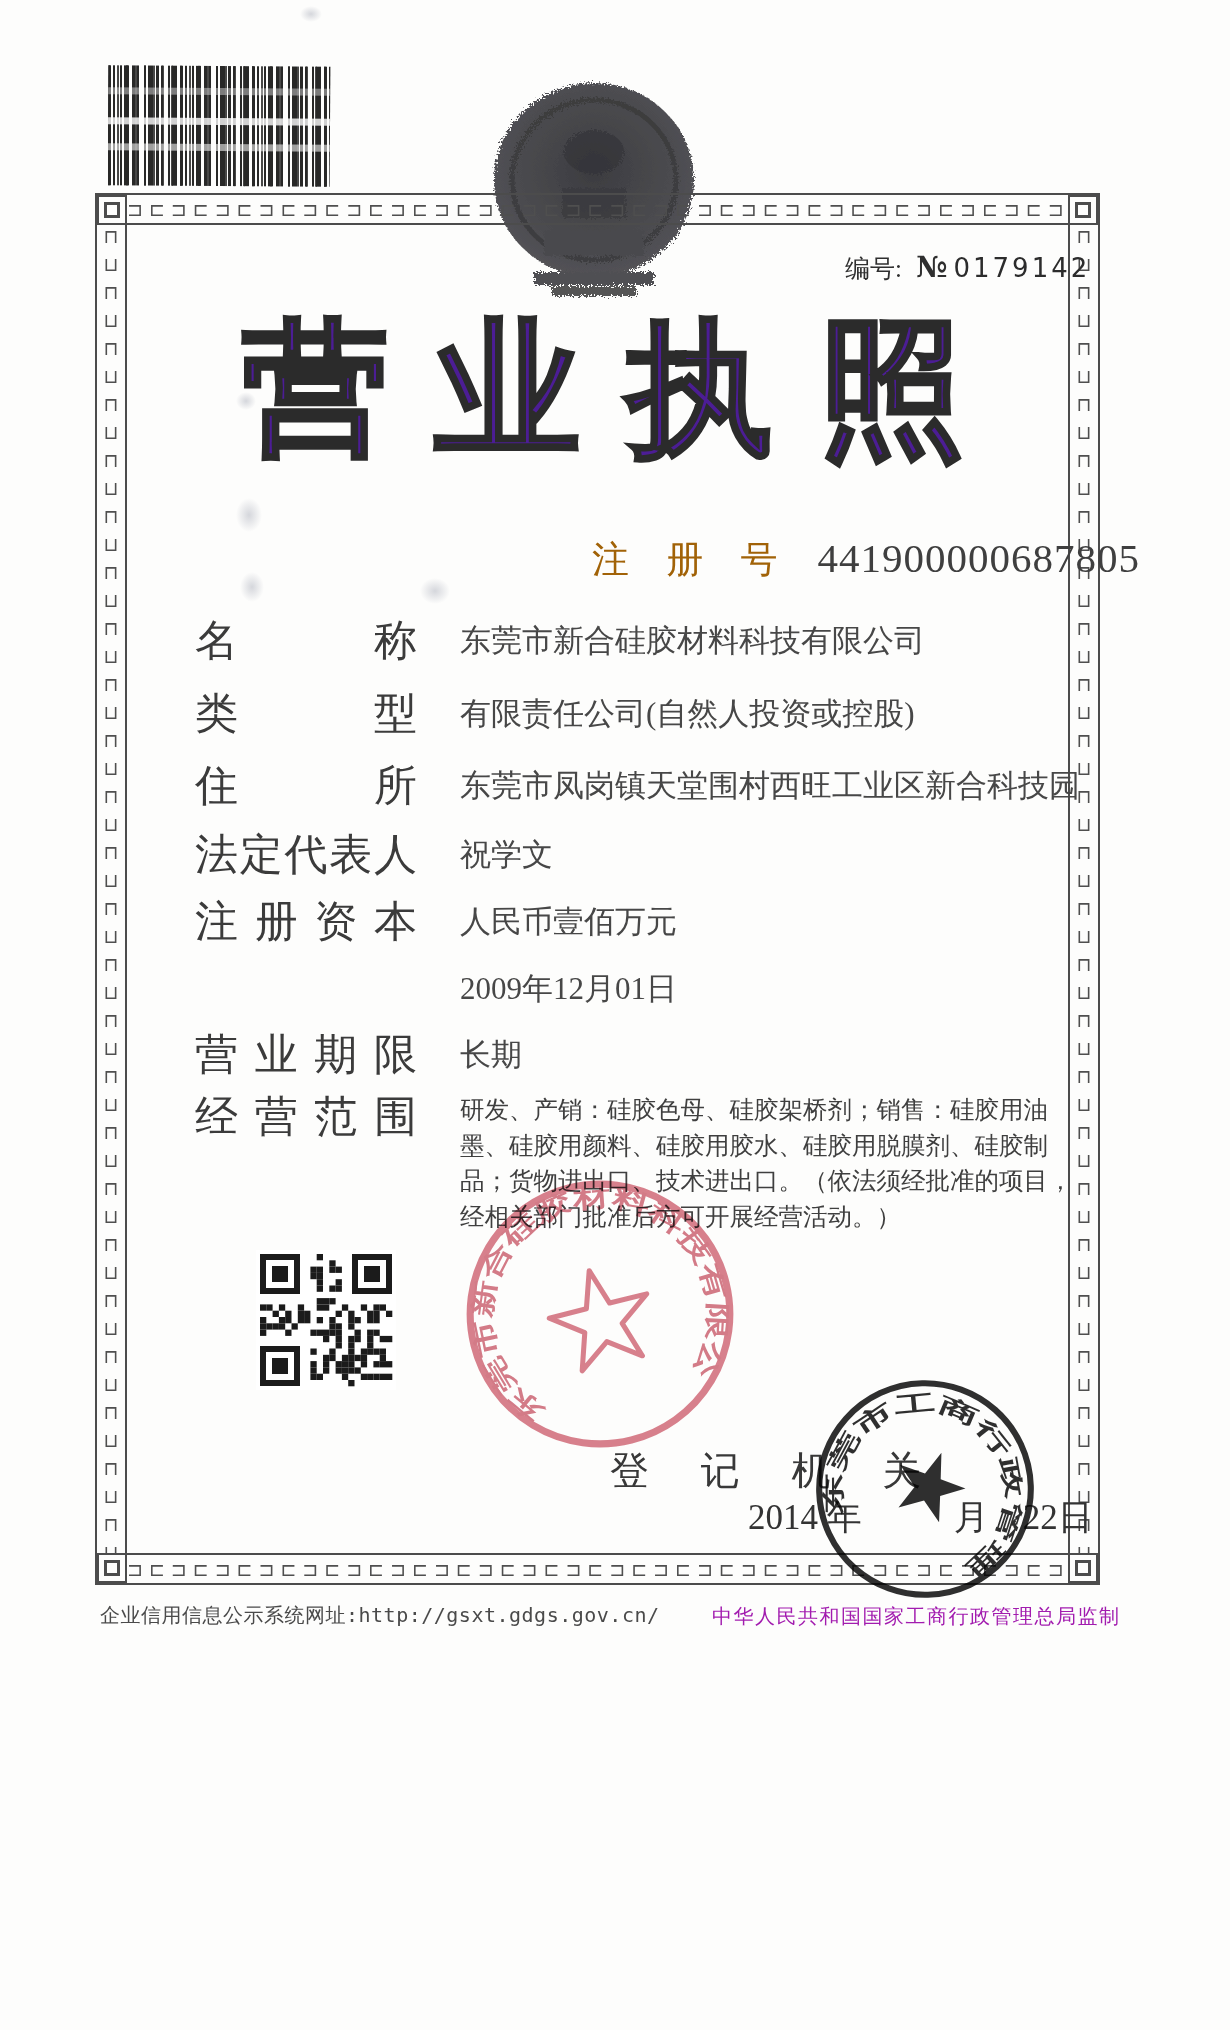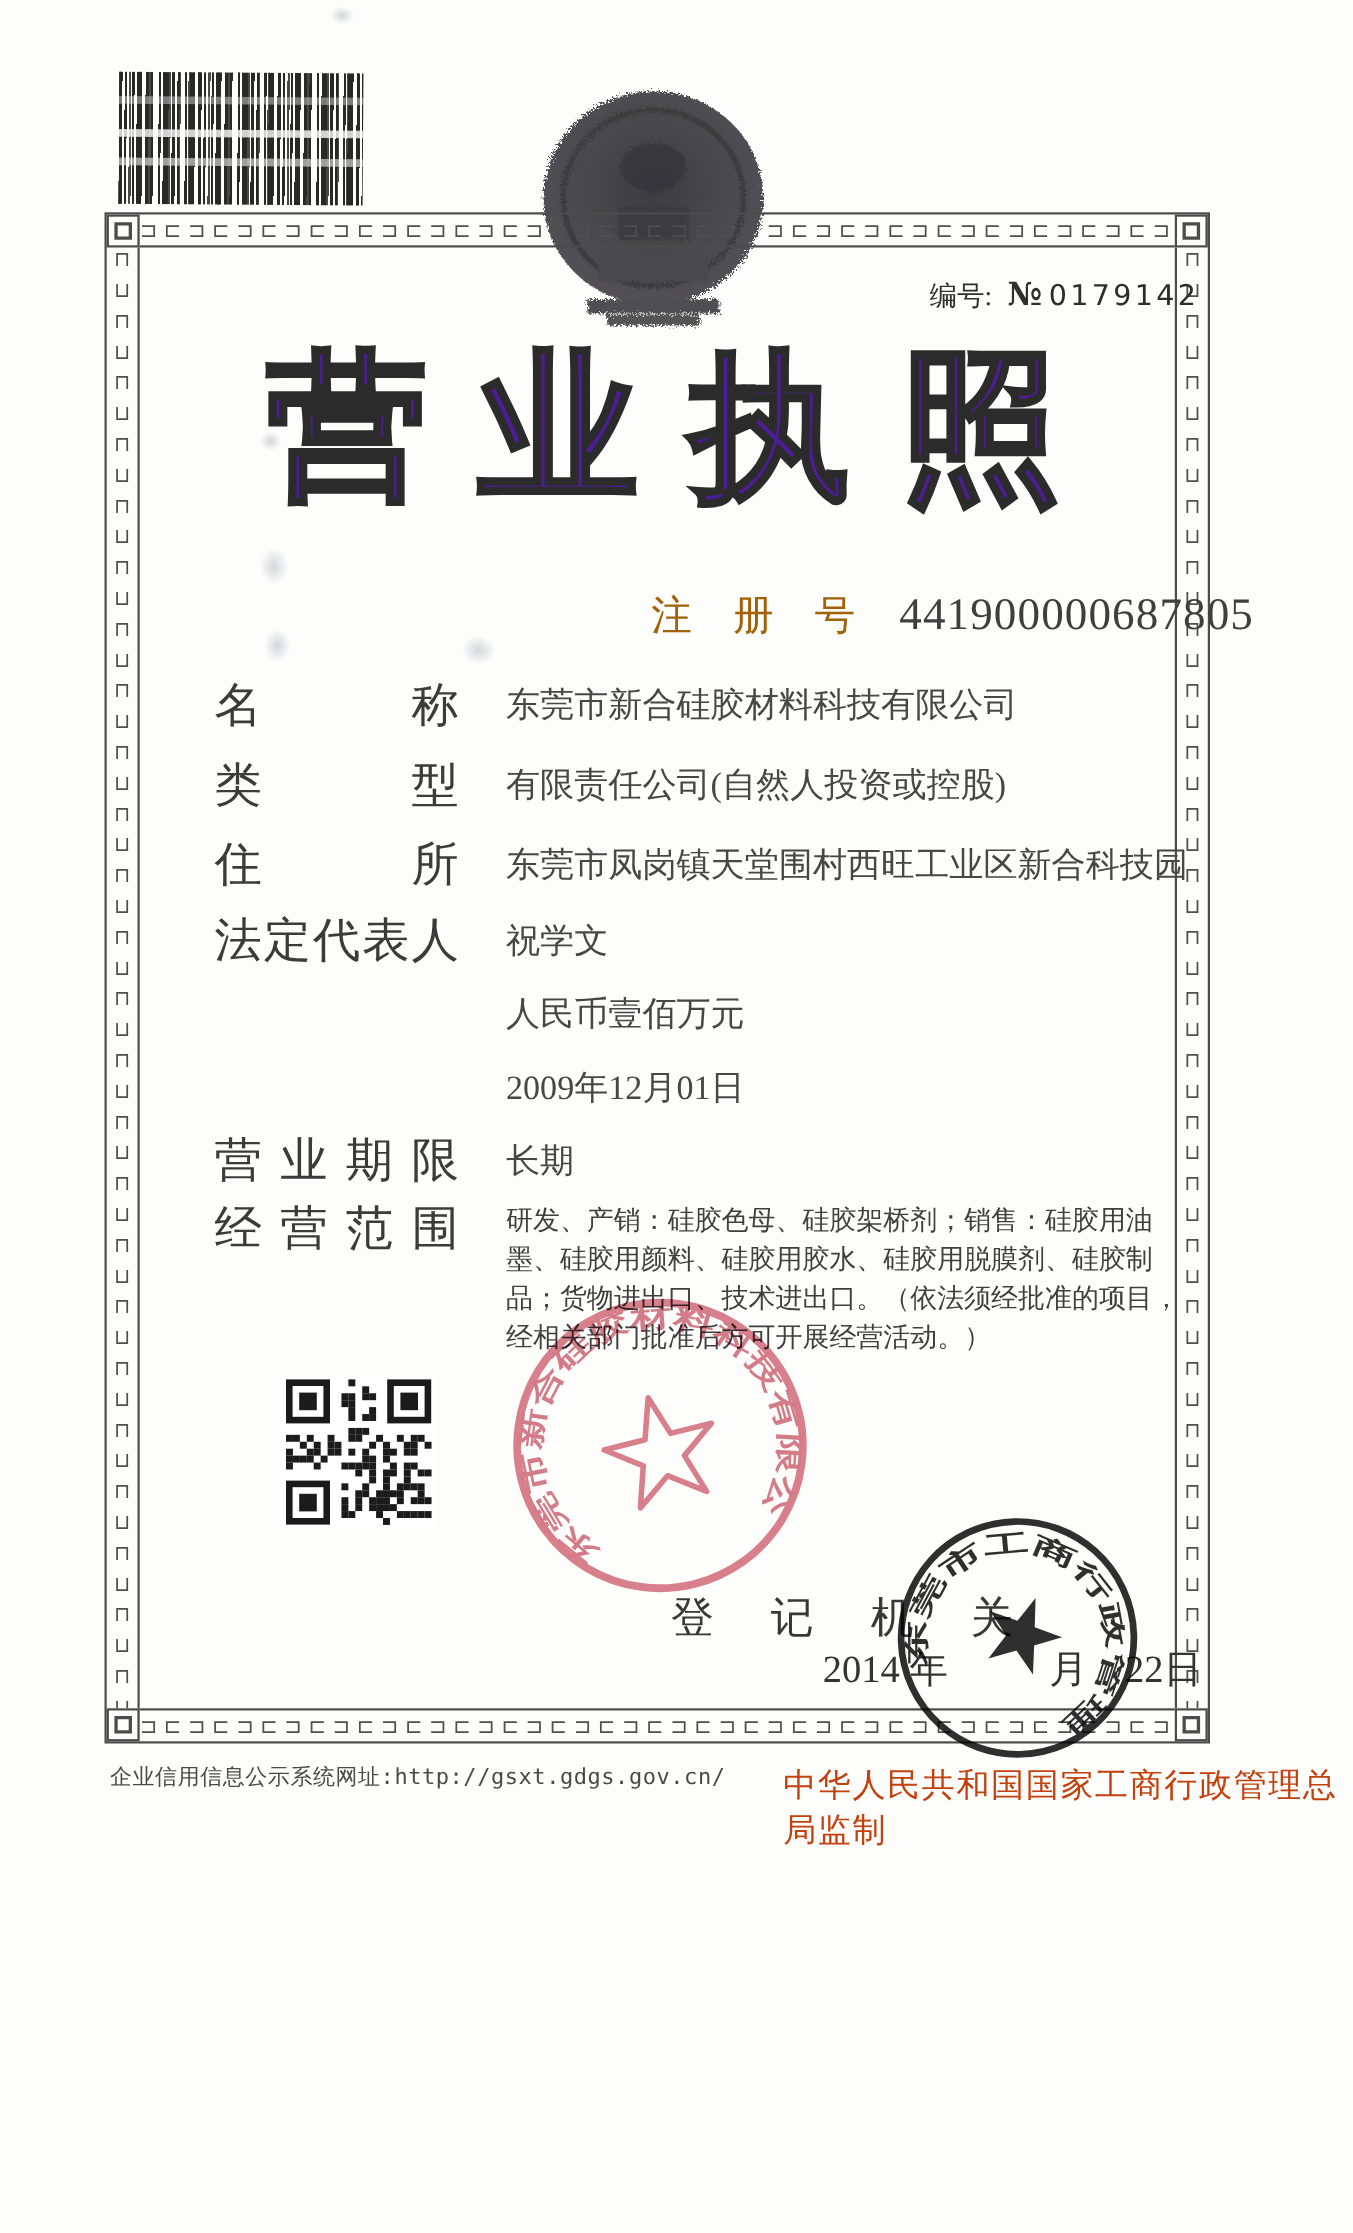--- a/index.html
+++ b/index.html
@@ -62,21 +62,21 @@
   .qr{position:absolute;left:256px;top:1250px;width:140px;height:140px;}
   
   .company-seal{position:absolute;left:458px;top:1172px;width:284px;height:284px;mix-blend-mode:multiply;opacity:.88;}
   .registry-seal{position:absolute;left:808px;top:1372px;width:234px;height:234px;mix-blend-mode:multiply;opacity:.92;z-index:6;}
   .issuer-label{position:absolute;left:610px;top:1444px;font-size:39px;letter-spacing:21px;color:#383838;white-space:nowrap;}
   .issue-date{position:absolute;left:748px;top:1494px;font-size:35px;color:#333;white-space:nowrap;}
   .issue-date .gap-m{display:inline-block;width:92px;}
   .issue-date .gap-s{display:inline-block;width:34px;}
   
   .footer-left{position:absolute;left:100px;top:1602px;font-size:20px;color:#4a4a4a;font-family:"DejaVu Sans Mono",monospace;letter-spacing:0.5px;}
-  .footer-right{position:absolute;left:712px;top:1603px;font-size:30px;color:#c2410c;letter-spacing:1.5px;}
+  .footer-right{position:absolute;left:712px;top:1603px;font-size:20px;color:#a21caf;letter-spacing:1.5px;}
   
   .speck{position:absolute;background:radial-gradient(closest-side,#8a8fa0,transparent);opacity:.35;border-radius:50%;}
 </style>
 </head>
 <body>
 
 <div class="page">
 
   <div class="barcode"></div>
 
@@ -138,20 +138,21 @@
     </div>
     <div class="field-row" style="top:757px">
       <span class="field-label">住所</span>
       <span class="field-value">东莞市凤岗镇天堂围村西旺工业区新合科技园</span>
     </div>
     <div class="field-row" style="top:826px">
       <span class="field-label">法定代表人</span>
       <span class="field-value">祝学文</span>
     </div>
     <div class="field-row" style="top:893px">
+      <span class="field-label">注册资本</span>
       <span class="field-value">人民币壹佰万元</span>
     </div>
     <div class="field-row" style="top:960px">
       <span class="field-value">2009年12月01日</span>
     </div>
     <div class="field-row" style="top:1026px">
       <span class="field-label">营业期限</span>
       <span class="field-value">长期</span>
     </div>
     <div class="field-row" style="top:1088px">

